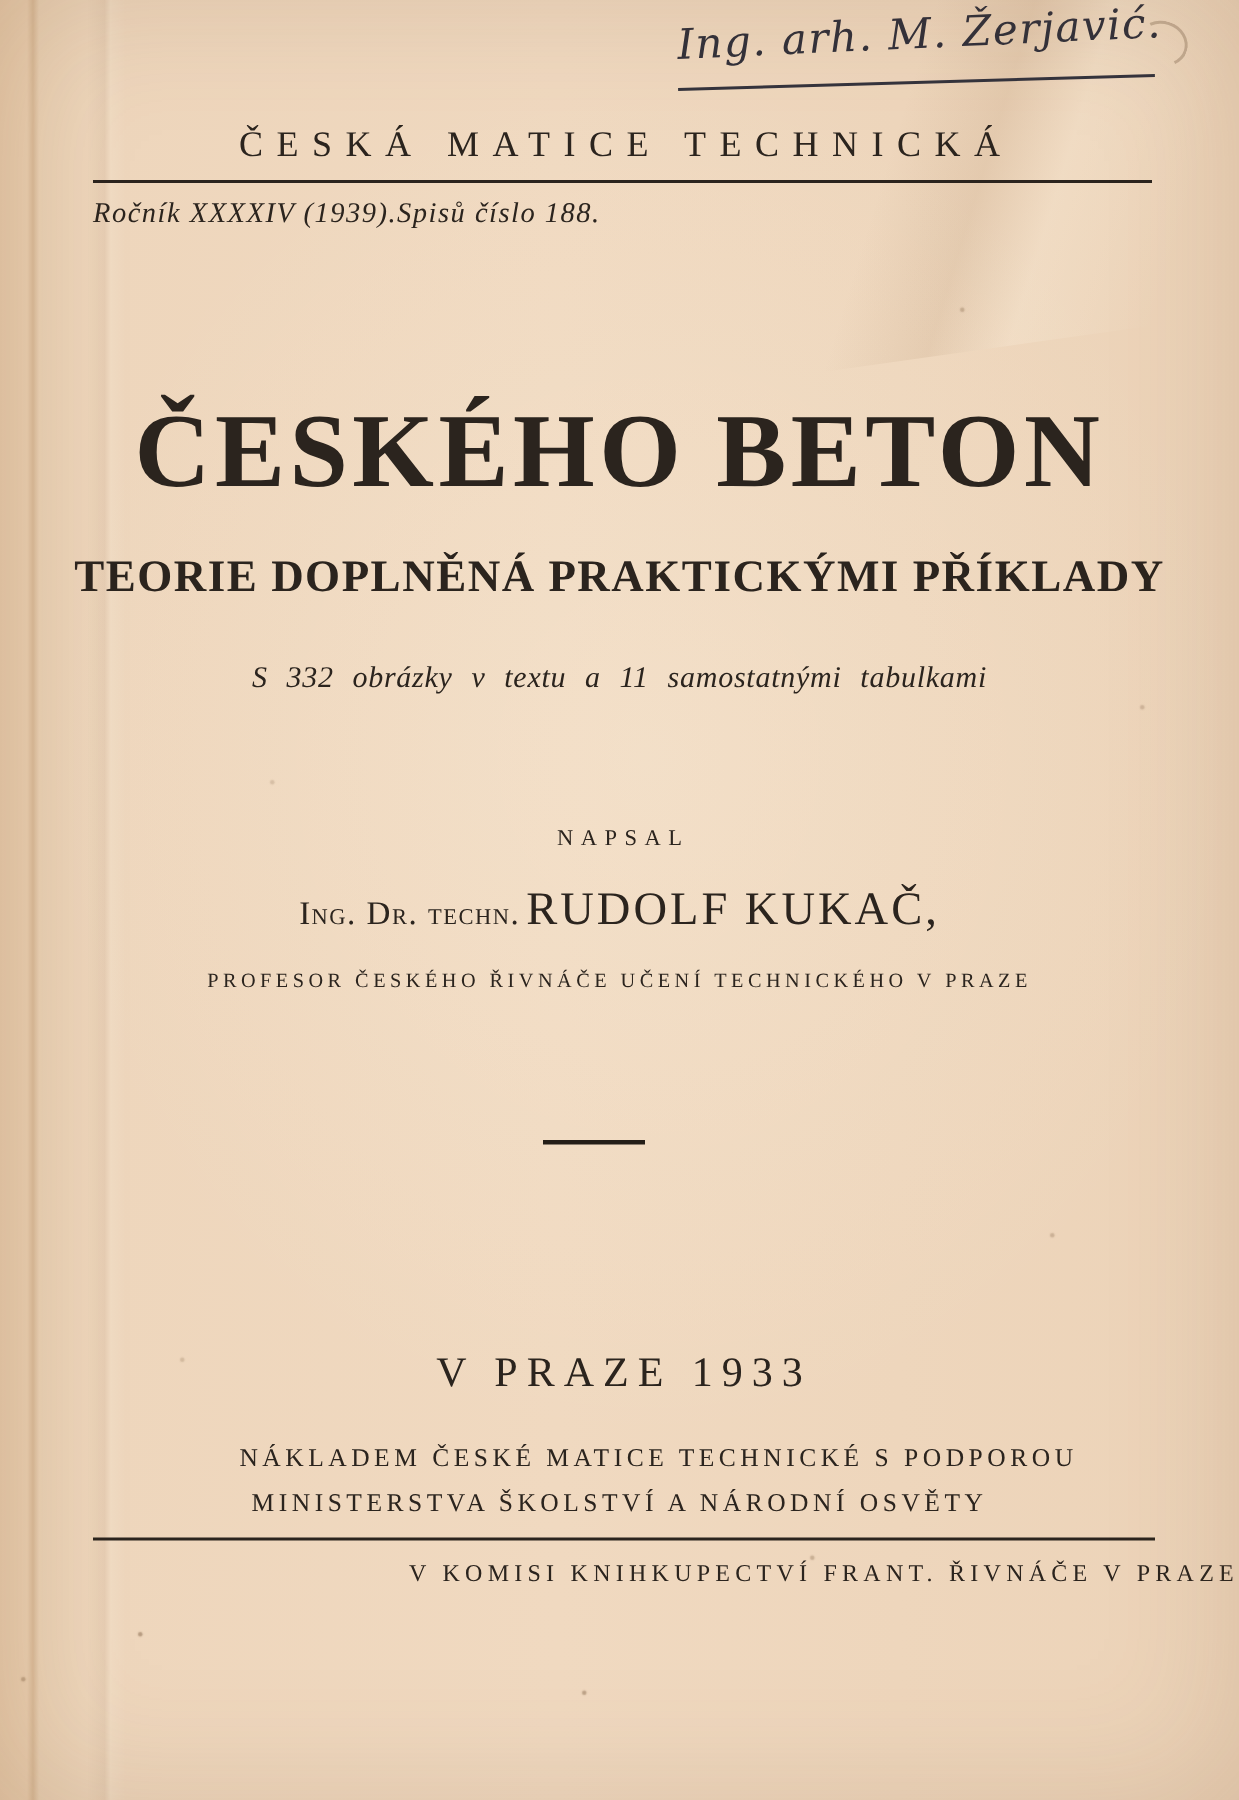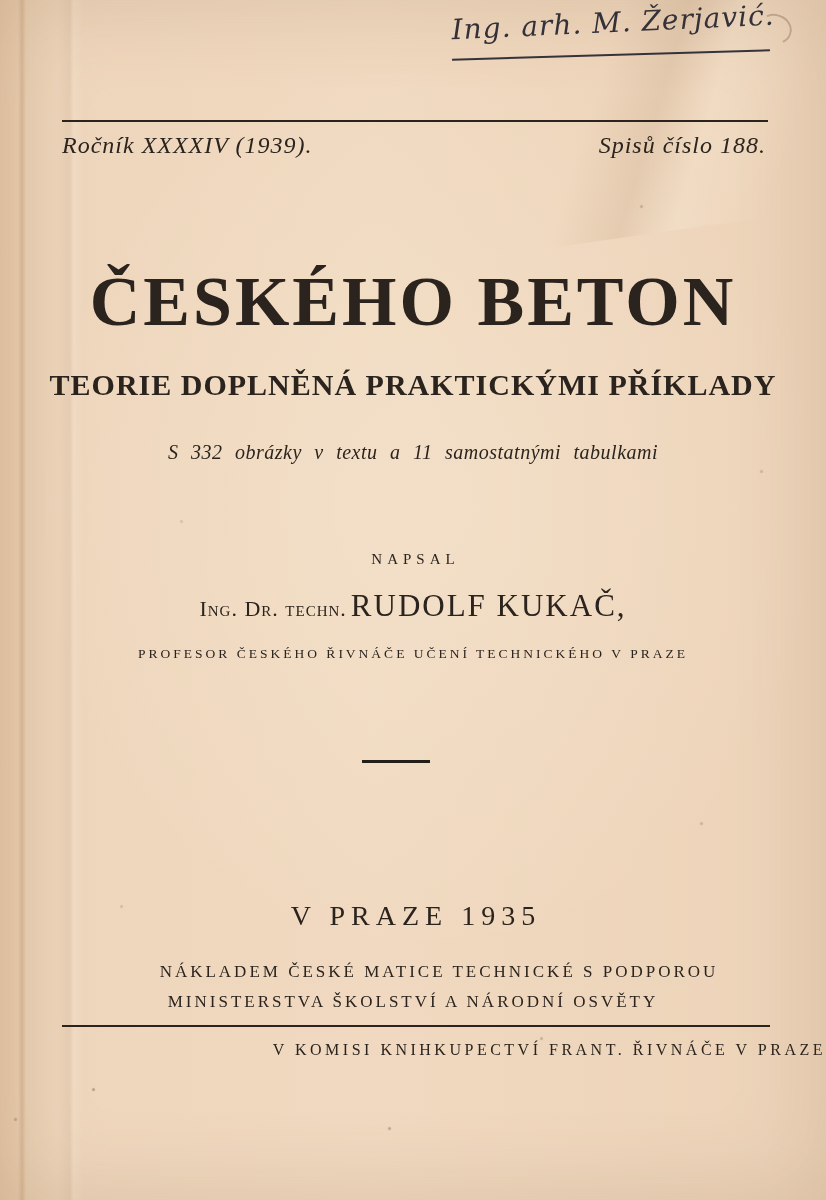--- a/index.html
+++ b/index.html
@@ -77,22 +77,22 @@
   .series {
     position: absolute; top: 84px; left: 0; width: 100%;
     text-align: center;
     font-size: 24px;
     letter-spacing: 9px;
     text-indent: 9px;
   }
   .rule-top { position: absolute; top: 120px; left: 62px; width: 706px; height: 2px; background: #2b241e; }
   .meta-row {
     position: absolute; top: 132px; left: 62px; width: 704px;
-    display: flex; justify-content: space-between;
-    font-style: italic; font-size: 24px; letter-spacing: 1px;
+    display: flex; justify-content: flex-start;
+    font-style: italic; font-size: 19px; letter-spacing: 1px;
   }
 
   .title {
     position: absolute; top: 262px; left: 0; width: 100%;
     text-align: center;
     font-size: 70px;
     font-weight: bold;
     letter-spacing: 3px;
     white-space: nowrap;
   }
@@ -182,39 +182,40 @@
 <div class="page">
 
   <div class="crease-v"></div>
   <div class="fold-diag"></div>
   <div class="speckles"></div>
   <div class="curl-mark"></div>
 
   <div class="handwriting">Ing. arh. M. Žerjavić.</div>
   <div class="handwriting-underline"></div>
 
+  <div class="series">ČESKÁ MATICE TECHNICKÁ</div>
   <div class="rule-top"></div>
   <div class="meta-row">
     <span>Ročník XXXXIV (1939).</span>
     <span>Spisů číslo 188.</span>
   </div>
 
   <div class="title">ČESKÉHO BETON</div>
   <div class="subtitle">TEORIE DOPLNĚNÁ PRAKTICKÝMI PŘÍKLADY</div>
   <div class="contents-note">S 332 obrázky v textu a 11 samostatnými tabulkami</div>
 
   <div class="napsal">NAPSAL</div>
   <div class="author-line">
     <span class="author-title">Ing. Dr. techn.</span>
     <span class="author-name">RUDOLF KUKAČ,</span>
   </div>
   <div class="affiliation">PROFESOR ČESKÉHO ŘIVNÁČE UČENÍ TECHNICKÉHO V PRAZE</div>
 
   <div class="short-divider"></div>
 
-  <div class="place-year">V PRAZE 1935</div>
+  <div class="place-year">V PRAZE 1933</div>
   <div class="publisher-1">NÁKLADEM ČESKÉ MATICE TECHNICKÉ S PODPOROU</div>
   <div class="publisher-2">MINISTERSTVA ŠKOLSTVÍ A NÁRODNÍ OSVĚTY</div>
   <div class="rule-bottom"></div>
   <div class="distribution">V KOMISI KNIHKUPECTVÍ FRANT. ŘIVNÁČE V PRAZE</div>
 
   <div class="vignette"></div>
 </div>
 
 </body></html>

